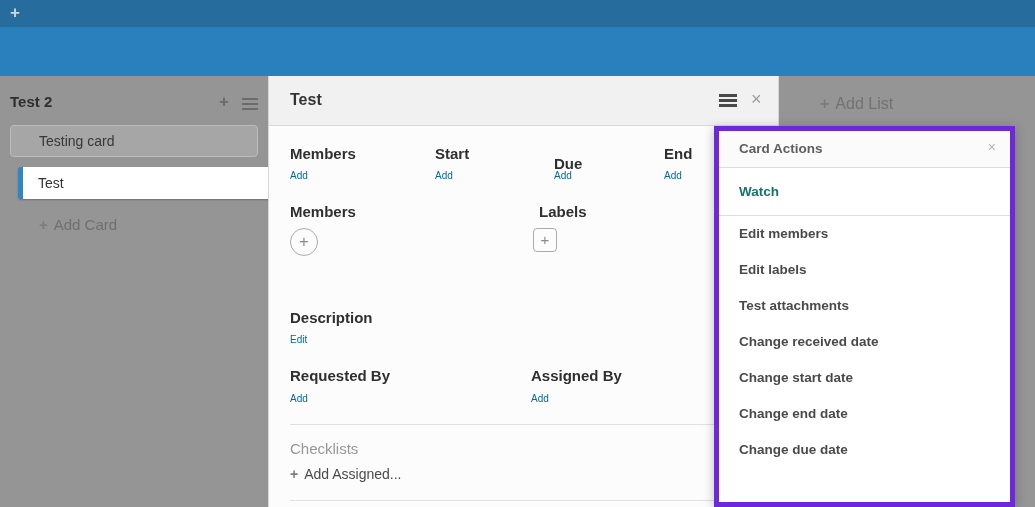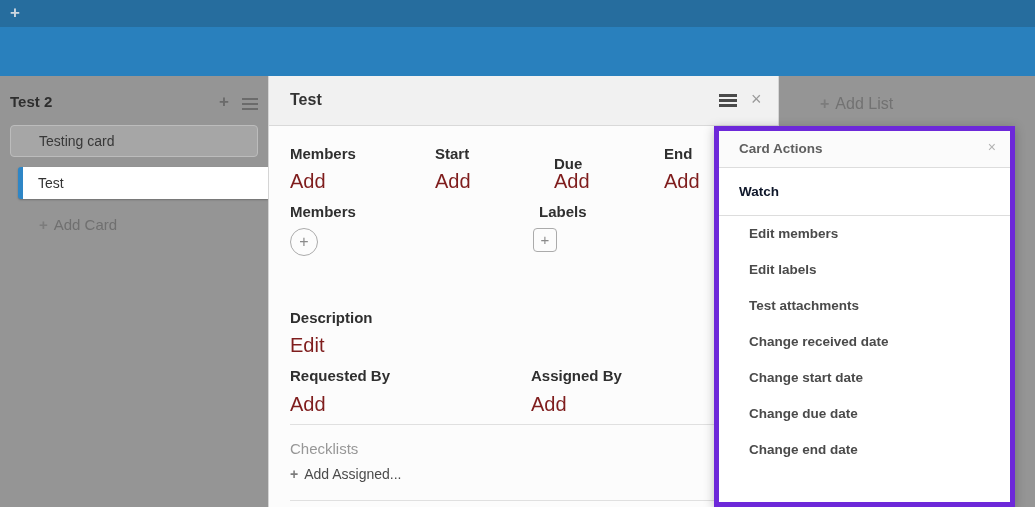--- a/index.html
+++ b/index.html
@@ -37,41 +37,41 @@
   .dialog { position:absolute; left:268px; top:0; width:511px; height:431px; background:#fcfcfc;
             border-left:1px solid #d5d5d5; border-right:1px solid #d5d5d5; }
   .dialog-header { position:absolute; left:0; top:0; width:100%; height:50px; background:#f1f1f1;
                    border-bottom:1px solid #d9d9d9; }
   .dialog-title { position:absolute; left:21px; top:15px; font-size:16px; font-weight:bold; color:#333; }
   .dialog-menu { position:absolute; left:450px; top:18px; width:18px; cursor:pointer; }
   .dialog-menu .bar { height:3px; background:#4a4a4a; margin-bottom:2px; }
   .dialog-close { position:absolute; left:482px; top:13px; font-size:18px; color:#9a9a9a; cursor:pointer; }
 
   .fld-label { position:absolute; font-size:15px; font-weight:bold; color:#2f2f2f; }
-  .fld-action { position:absolute; font-size:20px; color:#7f1d1d; cursor:pointer; }
+  .fld-action { position:absolute; font-size:10px; color:#0369a1; cursor:pointer; }
   .divider { position:absolute; left:21px; width:469px; height:1px; background:#e0e0e0; }
 
   .circle-btn { position:absolute; left:21px; top:152px; width:28px; height:28px; border:1px solid #ababab;
                 border-radius:50%; text-align:center; line-height:26px; font-size:16px; color:#8a8a8a;
                 background:#fcfcfc; cursor:pointer; }
   .square-btn { position:absolute; left:264px; top:152px; width:24px; height:24px; border:1px solid #ababab;
                 border-radius:4px; text-align:center; line-height:22px; font-size:15px; color:#8a8a8a;
                 background:#fcfcfc; cursor:pointer; }
   .checklists-label { position:absolute; left:21px; top:364px; font-size:15px; color:#979797; }
   .add-checklist { position:absolute; left:21px; top:390px; font-size:14px; color:#4a4a4a; cursor:pointer; }
 
   
   .popup { position:absolute; left:714px; top:50px; width:301px; height:381px; background:#ffffff;
            border:5px solid #6d28d9; box-shadow:0 2px 10px rgba(0,0,0,0.25); overflow:hidden; }
   .popup-header { position:relative; height:37px; background:#fbfbfb; border-bottom:1px solid #dddddd; }
   .popup-title { position:absolute; left:20px; top:10px; font-size:13.5px; font-weight:bold; color:#5f5f5f; }
   .popup-close { position:absolute; right:14px; top:8px; font-size:14px; color:#b2b2b2; cursor:pointer; }
   .popup-watch { height:48px; line-height:48px; padding-left:20px; border-bottom:1px solid #dddddd;
-                 font-size:13.5px; font-weight:bold; color:#0f172a; cursor:pointer; }
-  .popup-item { height:36px; line-height:36px; padding-left:30px; font-size:13.5px; font-weight:bold;
+                 font-size:13.5px; font-weight:bold; color:#0f766e; cursor:pointer; }
+  .popup-item { height:36px; line-height:36px; padding-left:20px; font-size:13.5px; font-weight:bold;
                 color:#4a4a4a; cursor:pointer; }
   .popup-item.selected { background:#2e87c8; color:#ffffff; }
 </style>
 </head>
 <body>
 
 <div class="screen">
 
   <div class="topbar">
     <span class="topbar-plus">+</span>
@@ -138,18 +138,18 @@
       <div class="popup-header">
         <span class="popup-title">Card Actions</span>
         <span class="popup-close">×</span>
       </div>
       <div class="popup-watch">Watch</div>
       <div class="popup-item">Edit members</div>
       <div class="popup-item">Edit labels</div>
       <div class="popup-item">Test attachments</div>
       <div class="popup-item">Change received date</div>
       <div class="popup-item">Change start date</div>
+      <div class="popup-item">Change end date</div>
       <div class="popup-item">Change due date</div>
-      <div class="popup-item">Change end date</div>
     </div>
 
   </div>
 </div>
 
 </body></html>

